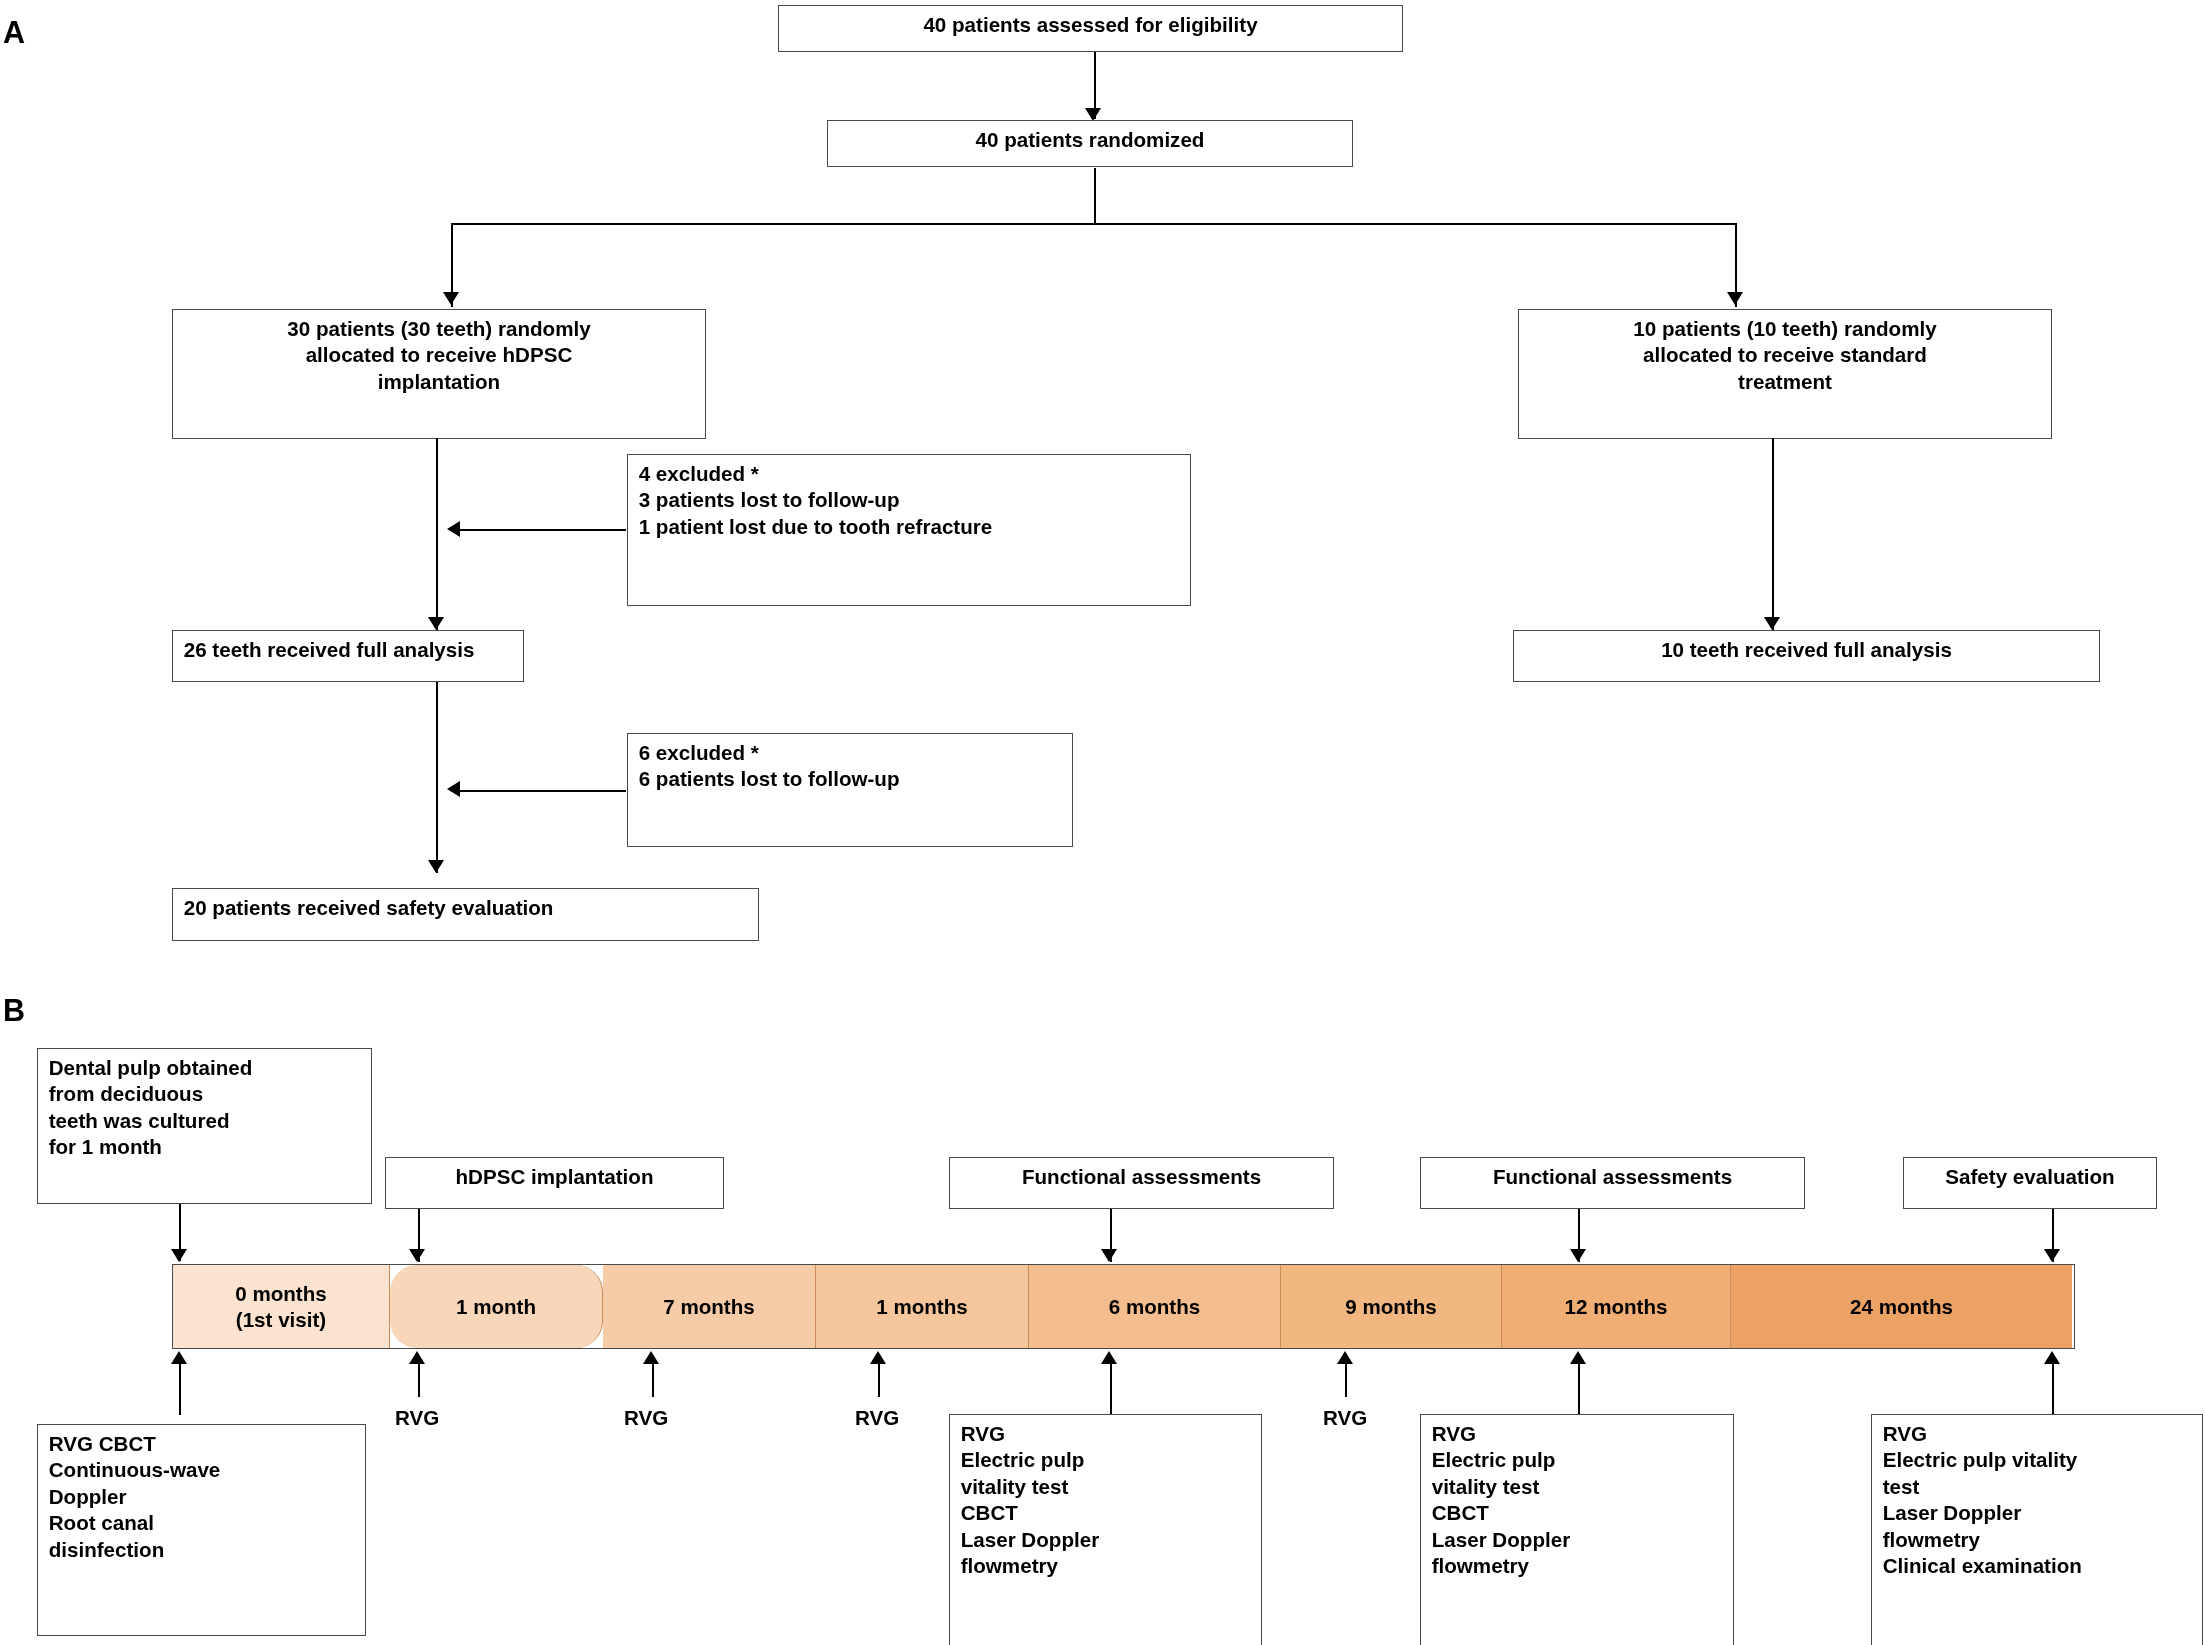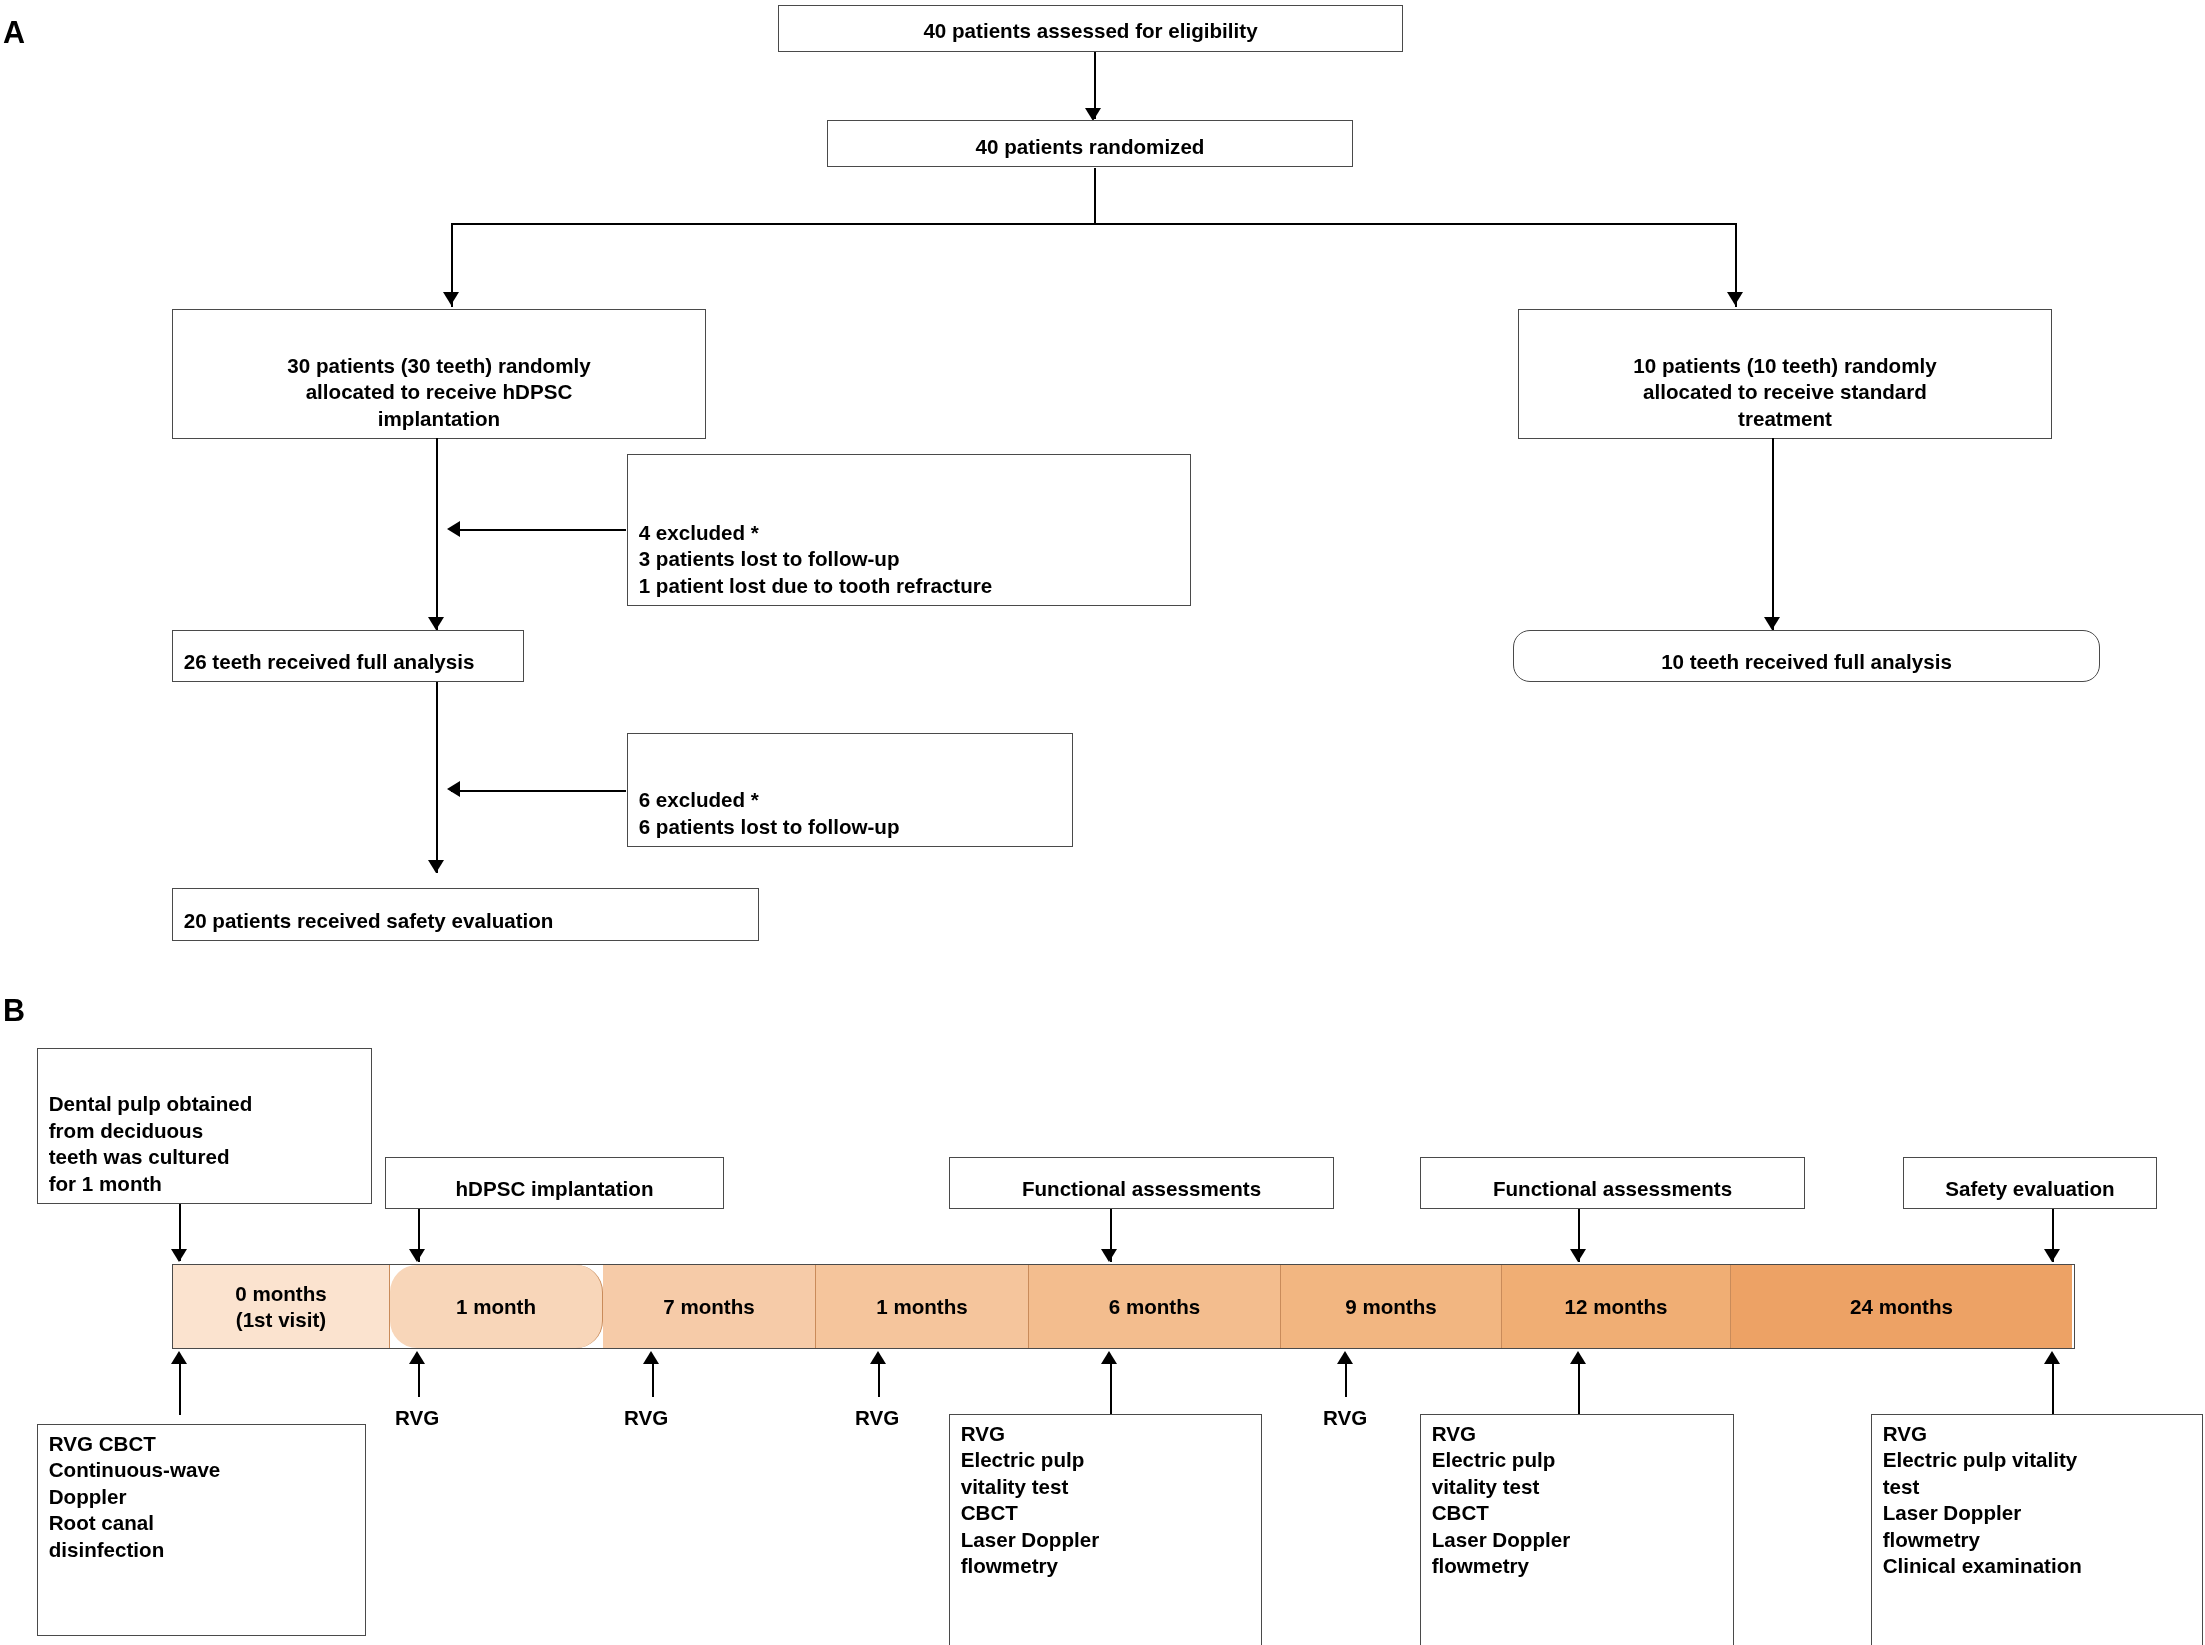--- a/index.html
+++ b/index.html
@@ -16,21 +16,21 @@
     position:absolute;
     font-size:30.5px;
     font-weight:bold;
     line-height:1;
   }
   .box {
     position:absolute;
     border:1.5px solid #4a4a4a;
     background:#fff;
     display:flex;
-    align-items:flex-end;
+    align-items:flex-start;
     font-size:20.6px;
     font-weight:bold;
     line-height:1.28;
     padding:6.1px 10.7px;
   }
   .box.center { justify-content:center; text-align:center; }
   .box.left { justify-content:flex-start; text-align:left; }
   .multiline { white-space:pre-line; display:block; width:100%; }
   .vline, .hline {
     position:absolute;
@@ -129,21 +129,21 @@
 3 patients lost to follow-up
 1 patient lost due to tooth refracture</span>
 </div>
 <div class="hline" style="left:451px; top:529px; width:175px;"></div>
 <div class="arrow-left" style="left:447px; top:521px;"></div>
 
 <div class="box left" style="left:172px; top:630px; width:352px; height:52px;">
   <span class="multiline">26 teeth received full analysis</span>
 </div>
 
-<div class="box center" style="left:1513px; top:630px; width:587px; height:52px;border-radius:17px;">
+<div class="box center" style="left:1513px; top:630px; width:587px; height:52px;">
   <span class="multiline">10 teeth received full analysis</span>
 </div>
 
 <div class="vline" style="left:436px; top:682px; height:191px;"></div>
 <div class="arrow-down" style="left:428px; top:860px;"></div>
 
 <div class="box left" style="left:627px; top:733px; width:446px; height:114px;">
   <span class="multiline">6 excluded *
 6 patients  lost to follow-up</span>
 </div>

